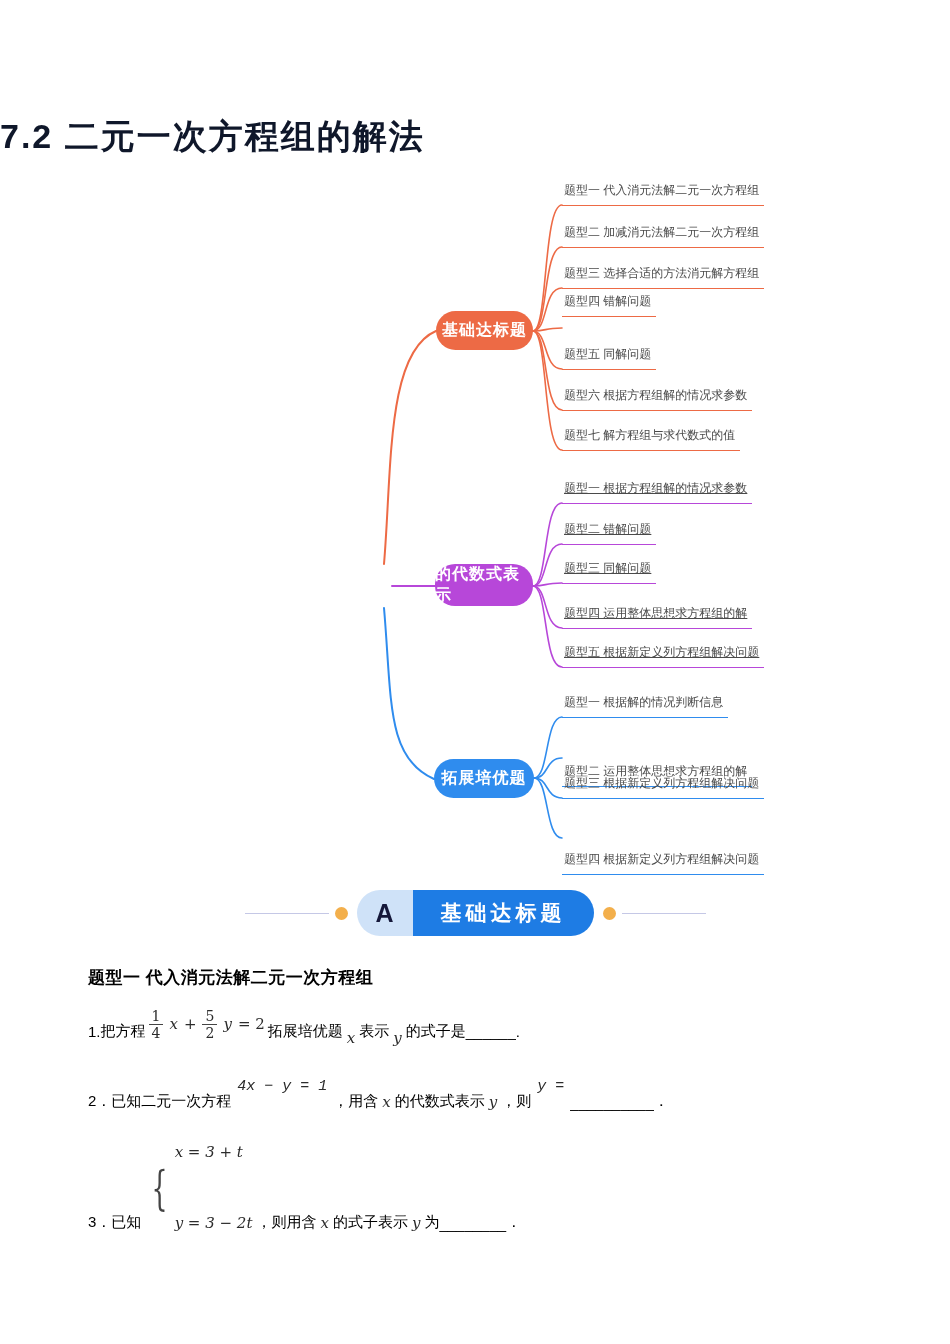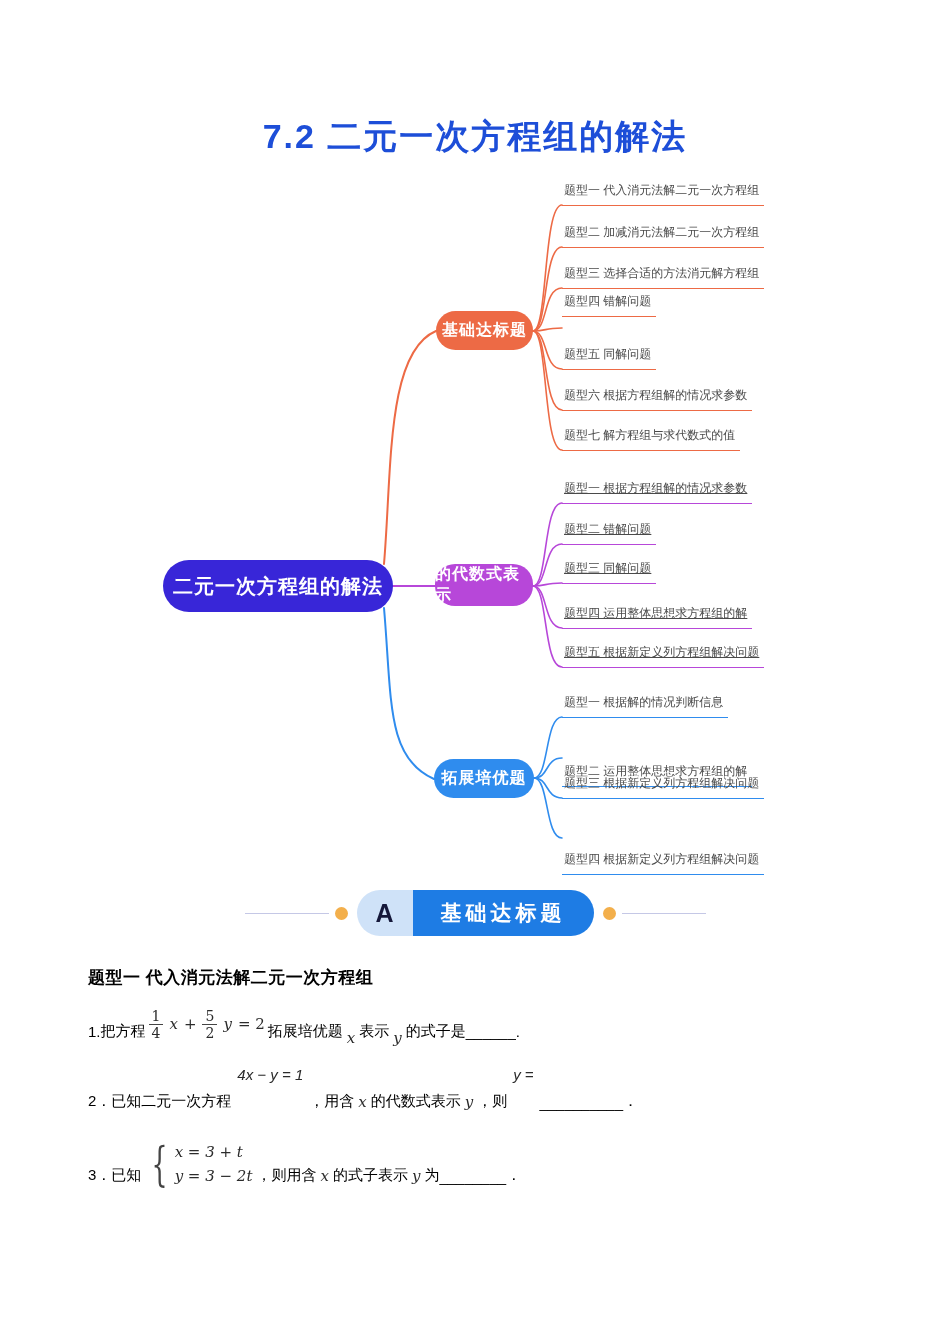--- a/index.html
+++ b/index.html
@@ -3,21 +3,21 @@
 <meta charset="utf-8">
 <style>
   * { margin:0; padding:0; box-sizing:border-box; }
   html,body { background:#ffffff; }
   body { font-family:"Liberation Sans", sans-serif; }
   .page { position:relative; width:950px; height:1344px; background:#fff; overflow:hidden; }
 
   
   .doc-title {
     position:absolute; top:114px; left:0; width:100%;
-    text-align:center; font-size:34px; font-weight:700; color:#1d4ed8;
+    font-size:34px; font-weight:700; color:#0f172a;
     letter-spacing:2px;
   }
 
   
   .mm-svg { position:absolute; top:0; left:0; pointer-events:none; }
   .mm-svg path { fill:none; stroke-linecap:round; }
   .c-orange { stroke:#ED6A45; }
   .c-purple { stroke:#B747D9; }
   .c-blue   { stroke:#2F8CEE; }
   .w2 { stroke-width:2px; } .w16 { stroke-width:1.6px; }
@@ -78,33 +78,33 @@
   .frac { display:inline-flex; flex-direction:column; align-items:center;
           font-family:"DejaVu Serif", serif; font-size:14px; line-height:16px;
           margin:0 3px; color:#2b2b2b; }
   .frac .num { border-bottom:1px solid #444; padding:0 3px; }
   .q1 .mvar { margin:0 3px; }
   .subvar { position:relative; top:14px; font-family:"DejaVu Serif", serif;
             font-style:italic; margin:0 4px; color:#2b2b2b; }
 
   
   .q2 { margin-top:20px; align-items:flex-end; height:44px; }
-  .raised { position:relative; font-family:Liberation Sans, sans-serif; font-style:italic;
-            margin:12px 6px; color:#2b2b2b; }
+  .raised { position:relative; font-family:Liberation Mono, monospace; font-style:italic;
+            margin:0 6px; color:#2b2b2b; }
   .q2 .formula { top:-16px; }
   .q2 .sup { top:-16px; }
   .ivar { font-family:"DejaVu Serif", serif; font-style:italic; margin:0 4px; color:#2b2b2b; }
 
   
   .q3 { margin-top:26px; align-items:flex-end; }
   .sys { display:inline-flex; align-items:center; margin:0 4px; position:relative; top:3px; }
   .sys-brace { font-family:"DejaVu Serif", serif; font-size:46px; font-weight:400;
                color:#444; transform:scaleX(0.55); line-height:44px; }
   .sys-eqs { display:flex; flex-direction:column; font-family:"DejaVu Serif", serif;
-             font-style:italic; font-size:15px; line-height:24px; color:#2b2b2b; }
+             font-style:italic; font-size:15px; line-height:24px; color:#2b2b2b;gap:47px; }
 
   .blank { letter-spacing:0; font-weight:400; }
 </style>
 </head>
 <body>
 
 <div class="page">
 
   <h1 class="doc-title">7.2 二元一次方程组的解法</h1>
 
@@ -126,21 +126,20 @@
     <path class="c-purple w16" d="M533,586 C548,586 543,583 562,583"></path>
     <path class="c-purple w16" d="M533,586 C548,586 543,628 562,628"></path>
     <path class="c-purple w16" d="M533,586 C548,586 543,667 562,667"></path>
 
     <path class="c-blue w16" d="M534,778 C549,778 545,717 562,717"></path>
     <path class="c-blue w16" d="M534,778 C549,778 545,758 562,758"></path>
     <path class="c-blue w16" d="M534,778 C549,778 545,798 562,798"></path>
     <path class="c-blue w16" d="M534,778 C549,778 545,838 562,838"></path>
   </svg>
 
-  <div class="root-node">二元一次方程组的解法</div>
   <div class="branch-node bn-basic">基础达标题</div>
   <div class="branch-node bn-adv">的代数式表示</div>
   <div class="branch-node bn-extend">拓展培优题</div>
 
   <div class="mm-item u-orange" style="top:183px">题型一 代入消元法解二元一次方程组</div>
   <div class="mm-item u-orange" style="top:225px">题型二 加减消元法解二元一次方程组</div>
   <div class="mm-item u-orange" style="top:266px">题型三 选择合适的方法消元解方程组</div>
   <div class="mm-item u-orange" style="top:294px">题型四 错解问题</div>
   <div class="mm-item u-orange" style="top:347px">题型五 同解问题</div>
   <div class="mm-item u-orange" style="top:388px">题型六 根据方程组解的情况求参数</div>

